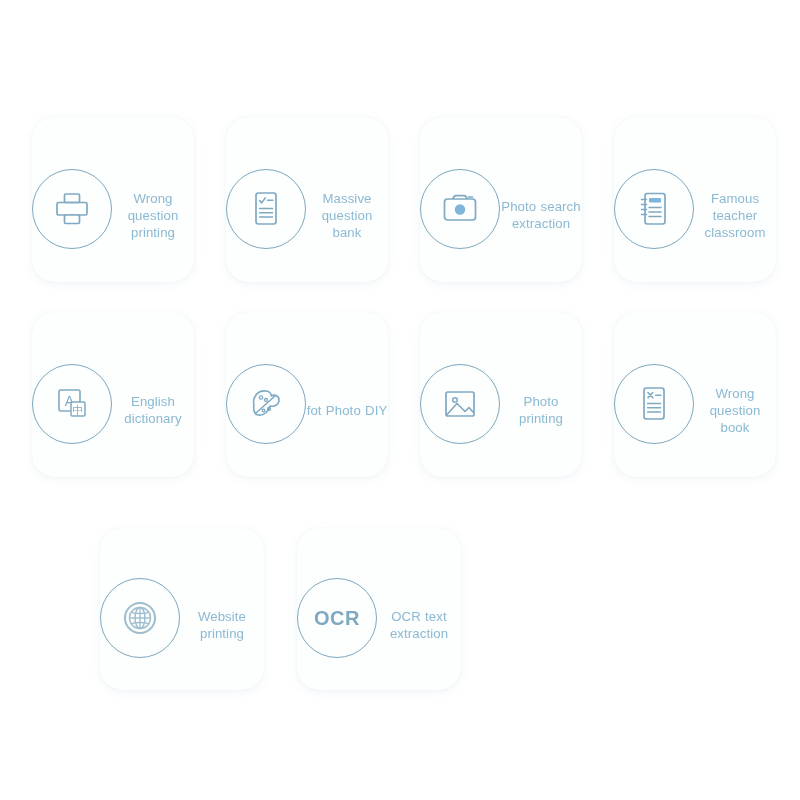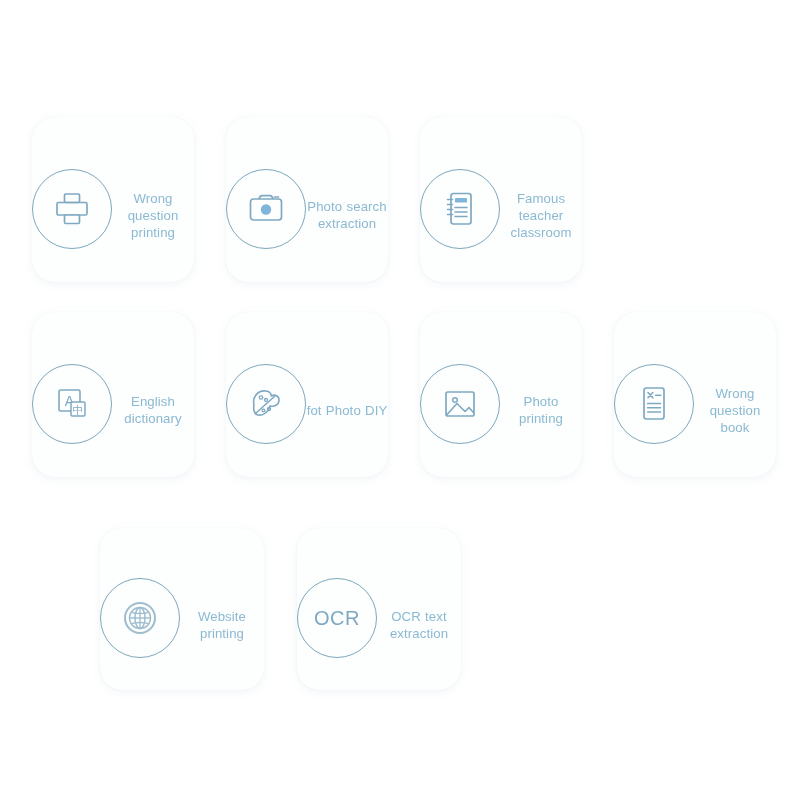--- a/index.html
+++ b/index.html
@@ -67,21 +67,21 @@
     font-size: 13.2px;
     line-height: 17px;
     color: #8bb9d2;
     letter-spacing: 0.1px;
     width: 152px;
     word-spacing: 0.5px;
   }
   .label.one-line { }
   .ocr-text {
     font-size: 20px;
-    font-weight: normal;
+    font-weight: bold;
     color: #7fa9c3;
     letter-spacing: 0.5px;
     line-height: 1;
   }
 </style>
 </head>
 <body>
 
 <div id="board">
 
@@ -91,20 +91,33 @@
       <div class="circle">
         <svg class="glyph" viewBox="0 0 42 42">
           <rect x="13.5" y="6" width="15" height="8.5" rx="1.2" fill="none" stroke="#7fa9c3" stroke-width="1.7"></rect>
           <rect x="6" y="14.5" width="30" height="12.5" rx="1.6" fill="none" stroke="#7fa9c3" stroke-width="1.7"></rect>
           <rect x="13.5" y="27" width="15" height="8.5" rx="1.2" fill="#ffffff" stroke="#7fa9c3" stroke-width="1.7"></rect>
         </svg>
       </div>
       <div class="label">Wrong question printing</div>
     </div>
 
+    <div class="card">
+      <div class="circle">
+        <svg class="glyph" viewBox="0 0 42 42">
+          <rect x="11" y="5" width="20" height="31" rx="2.4" fill="none" stroke="#7fa9c3" stroke-width="1.7"></rect>
+          <path d="M14.5 12.5 l2.2 2.4 l3.6 -5" fill="none" stroke="#7fa9c3" stroke-width="1.6" stroke-linecap="round" stroke-linejoin="round"></path>
+          <line x1="22.5" y1="12.3" x2="27.8" y2="12.3" stroke="#7fa9c3" stroke-width="1.6" stroke-linecap="round"></line>
+          <line x1="14.6" y1="20.5" x2="27.5" y2="20.5" stroke="#7fa9c3" stroke-width="1.5" stroke-linecap="round"></line>
+          <line x1="14.6" y1="24.8" x2="27.5" y2="24.8" stroke="#7fa9c3" stroke-width="1.5" stroke-linecap="round"></line>
+          <line x1="14.6" y1="29.1" x2="27.5" y2="29.1" stroke="#7fa9c3" stroke-width="1.5" stroke-linecap="round"></line>
+        </svg>
+      </div>
+      <div class="label">Massive question bank</div>
+    </div>
 
     <div class="card">
       <div class="circle">
         <svg class="glyph" viewBox="0 0 42 42">
           <path d="M14 11 c0.6 -2.6 1.4 -3.4 3 -3.4 h8 c1.6 0 2.4 0.8 3 3.4" fill="none" stroke="#7fa9c3" stroke-width="1.7" stroke-linejoin="round"></path>
           <rect x="5.5" y="11" width="31" height="21" rx="3" fill="none" stroke="#7fa9c3" stroke-width="1.7"></rect>
           <circle cx="21" cy="21.5" r="5.2" fill="#7fb4db"></circle>
           <line x1="29.5" y1="9" x2="33.5" y2="9" stroke="#7fa9c3" stroke-width="1.6" stroke-linecap="round"></line>
         </svg>
       </div>

